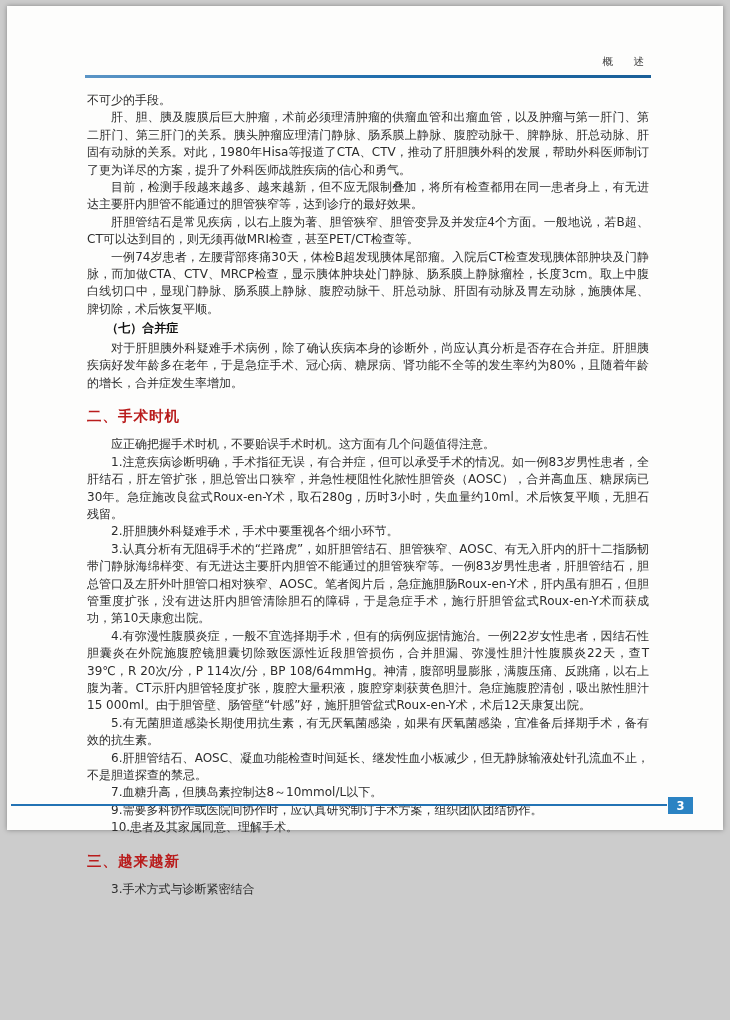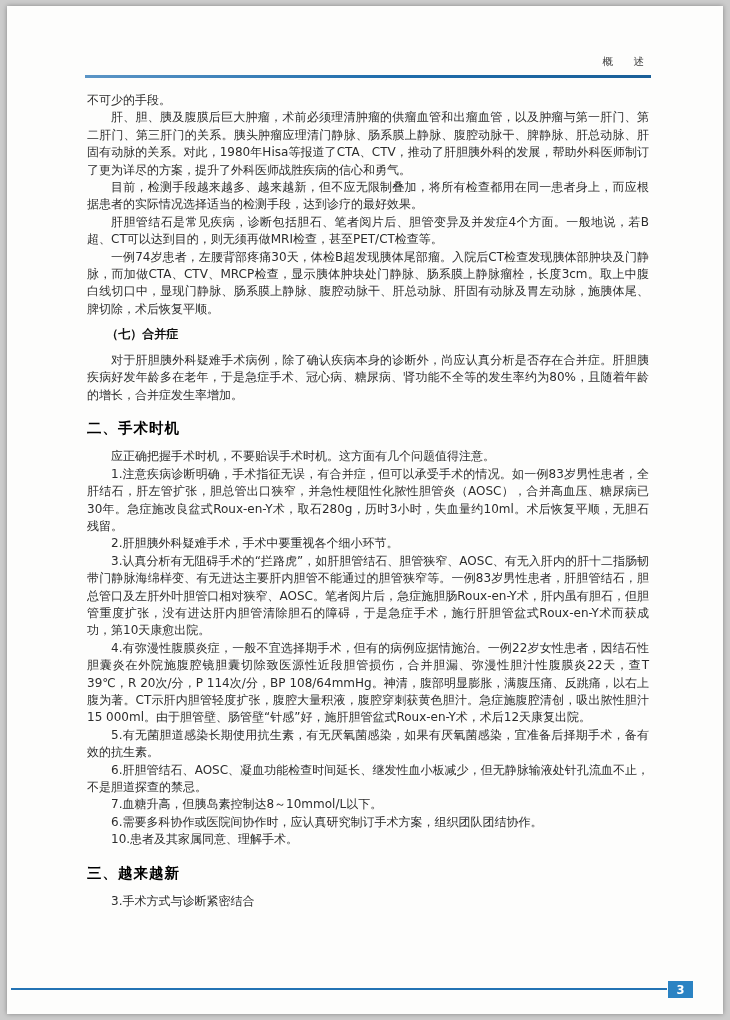--- a/index.html
+++ b/index.html
@@ -2,21 +2,21 @@
 <html><head>
 <meta charset="utf-8">
 <style>
   html,body{margin:0;padding:0;}
   body{
     width:730px;height:1020px;position:relative;overflow:hidden;
     background:#cccccc;
     font-family:"DejaVu Sans","Liberation Sans",sans-serif;
   }
   .page{
-    position:absolute;left:7px;top:6px;width:716px;height:1008px;
+    position:absolute;left:7px;top:6px;width:716px;height:824px;
     background:#fdfdfc;
     box-shadow:0 0 5px rgba(0,0,0,.35);
   }
   .header{
     position:absolute;top:48px;left:78px;right:72px;
   }
   .header-label{
     text-align:right;font-size:10.5px;color:#3a3a3a;
     letter-spacing:5px;padding-right:2px;line-height:14px;
   }
@@ -24,23 +24,23 @@
     margin-top:7px;height:2.5px;
     background:linear-gradient(to right,#5b95c6,#1e6cab 55%,#1a5f98);
   }
   .content{
     position:absolute;top:86px;left:80px;right:74px;
     font-size:12px;line-height:17.4px;color:#2d2d2d;
     text-align:justify;
   }
   .blk-plain{text-indent:0;font-family:Liberation Serif, serif;}
   .blk-para{text-indent:2em;}
-  .blk-sub{font-weight:bold;color:#101010;text-indent:1.6em;margin:8px 0;}
+  .blk-sub{font-weight:bold;color:#101010;text-indent:1.6em;margin:2px 0;}
   .blk-h2{
-    font-weight:bold;color:#000000;font-size:14.5px;
+    font-weight:bold;color:#b91c1c;font-size:14.5px;
     text-indent:0;margin:16px 0 11px 0;letter-spacing:1px;
   }
   .footer-rule{
     position:absolute;bottom:24px;left:4px;right:56px;height:2.5px;
     background:#2373b4;
   }
   .page-num{
     position:absolute;bottom:16px;right:30px;width:25px;height:17px;
     background:#2b83c3;color:#ffffff;font-size:11.5px;font-weight:bold;
     display:flex;align-items:center;justify-content:center;
@@ -52,35 +52,35 @@
 <div class="page">
 
   <div class="header">
     <div class="header-label">概　述</div>
     <div class="header-rule"></div>
   </div>
 
   <div class="content">
       <div class="blk-plain">不可少的手段。</div>
       <div class="blk-para">肝、胆、胰及腹膜后巨大肿瘤，术前必须理清肿瘤的供瘤血管和出瘤血管，以及肿瘤与第一肝门、第二肝门、第三肝门的关系。胰头肿瘤应理清门静脉、肠系膜上静脉、腹腔动脉干、脾静脉、肝总动脉、肝固有动脉的关系。对此，1980年Hisa等报道了CTA、CTV，推动了肝胆胰外科的发展，帮助外科医师制订了更为详尽的方案，提升了外科医师战胜疾病的信心和勇气。</div>
-      <div class="blk-para">目前，检测手段越来越多、越来越新，但不应无限制叠加，将所有检查都用在同一患者身上，而应根据患者的实际情况选择适当的检测手段，达到诊疗的最好效果。</div>
-      <div class="blk-para">肝胆管结石是常见疾病，诊断包括胆石、笔者阅片后、胆管变异及并发症4个方面。一般地说，若B超、CT可以达到目的，则无须再做MRI检查，甚至PET/CT检查等。</div>
+      <div class="blk-para">目前，检测手段越来越多、越来越新，但不应无限制叠加，将所有检查都用在同一患者身上，有无进达主要肝内胆管不能通过的胆管狭窄等，达到诊疗的最好效果。</div>
+      <div class="blk-para">肝胆管结石是常见疾病，以右上腹为著、胆管狭窄、胆管变异及并发症4个方面。一般地说，若B超、CT可以达到目的，则无须再做MRI检查，甚至PET/CT检查等。</div>
       <div class="blk-para">一例74岁患者，左腰背部疼痛30天，体检B超发现胰体尾部瘤。入院后CT检查发现胰体部肿块及门静脉，而加做CTA、CTV、MRCP检查，显示胰体肿块处门静脉、肠系膜上静脉瘤栓，长度3cm。取上中腹白线切口中，显现门静脉、肠系膜上静脉、腹腔动脉干、肝总动脉、肝固有动脉及胃左动脉，施胰体尾、脾切除，术后恢复平顺。</div>
       <div class="blk-sub">（七）合并症</div>
       <div class="blk-para">对于肝胆胰外科疑难手术病例，除了确认疾病本身的诊断外，尚应认真分析是否存在合并症。肝胆胰疾病好发年龄多在老年，于是急症手术、冠心病、糖尿病、肾功能不全等的发生率约为80%，且随着年龄的增长，合并症发生率增加。</div>
       <div class="blk-h2">二、手术时机</div>
       <div class="blk-para">应正确把握手术时机，不要贻误手术时机。这方面有几个问题值得注意。</div>
       <div class="blk-para">1.注意疾病诊断明确，手术指征无误，有合并症，但可以承受手术的情况。如一例83岁男性患者，全肝结石，肝左管扩张，胆总管出口狭窄，并急性梗阻性化脓性胆管炎（AOSC），合并高血压、糖尿病已30年。急症施改良盆式Roux-en-Y术，取石280g，历时3小时，失血量约10ml。术后恢复平顺，无胆石残留。</div>
       <div class="blk-para">2.肝胆胰外科疑难手术，手术中要重视各个细小环节。</div>
       <div class="blk-para">3.认真分析有无阻碍手术的“拦路虎”，如肝胆管结石、胆管狭窄、AOSC、有无入肝内的肝十二指肠韧带门静脉海绵样变、有无进达主要肝内胆管不能通过的胆管狭窄等。一例83岁男性患者，肝胆管结石，胆总管口及左肝外叶胆管口相对狭窄、AOSC。笔者阅片后，急症施胆肠Roux-en-Y术，肝内虽有胆石，但胆管重度扩张，没有进达肝内胆管清除胆石的障碍，于是急症手术，施行肝胆管盆式Roux-en-Y术而获成功，第10天康愈出院。</div>
       <div class="blk-para">4.有弥漫性腹膜炎症，一般不宜选择期手术，但有的病例应据情施治。一例22岁女性患者，因结石性胆囊炎在外院施腹腔镜胆囊切除致医源性近段胆管损伤，合并胆漏、弥漫性胆汁性腹膜炎22天，查T 39℃，R 20次/分，P 114次/分，BP 108/64mmHg。神清，腹部明显膨胀，满腹压痛、反跳痛，以右上腹为著。CT示肝内胆管轻度扩张，腹腔大量积液，腹腔穿刺获黄色胆汁。急症施腹腔清创，吸出脓性胆汁15 000ml。由于胆管壁、肠管壁“针感”好，施肝胆管盆式Roux-en-Y术，术后12天康复出院。</div>
       <div class="blk-para">5.有无菌胆道感染长期使用抗生素，有无厌氧菌感染，如果有厌氧菌感染，宜准备后择期手术，备有效的抗生素。</div>
       <div class="blk-para">6.肝胆管结石、AOSC、凝血功能检查时间延长、继发性血小板减少，但无静脉输液处针孔流血不止，不是胆道探查的禁忌。</div>
       <div class="blk-para">7.血糖升高，但胰岛素控制达8～10mmol/L以下。</div>
-      <div class="blk-para">6.需要多科协作或医院间协作时，应认真研究制订手术方案，组织团队团结协作。</div>
+      <div class="blk-para">9.需要多科协作或医院间协作时，应认真研究制订手术方案，组织团队团结协作。</div>
       <div class="blk-para">10.患者及其家属同意、理解手术。</div>
       <div class="blk-h2">三、越来越新</div>
       <div class="blk-para">3.手术方式与诊断紧密结合</div>
     </div>
 
   <div class="footer-rule"></div>
   <div class="page-num">3</div>
 
 </div>
 

